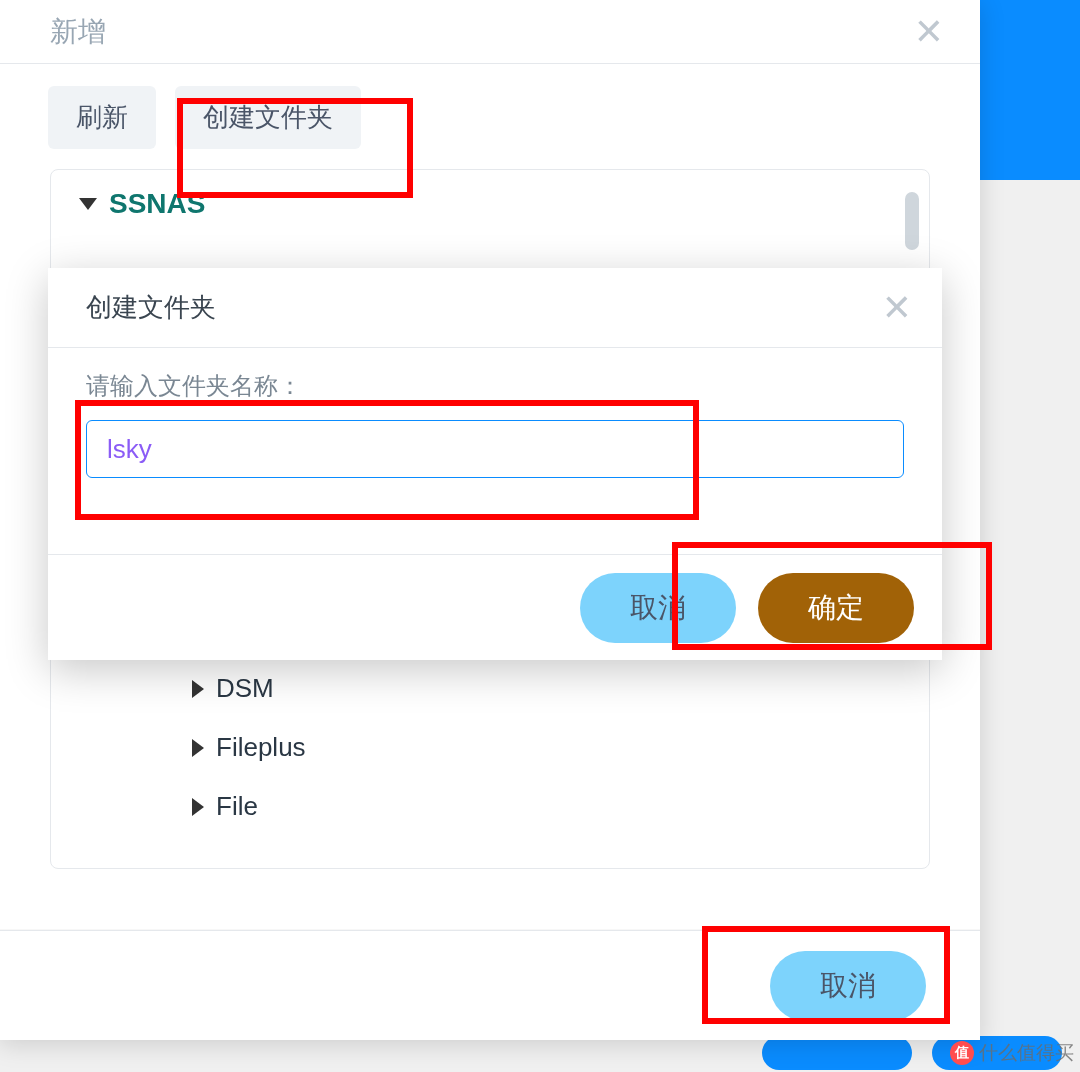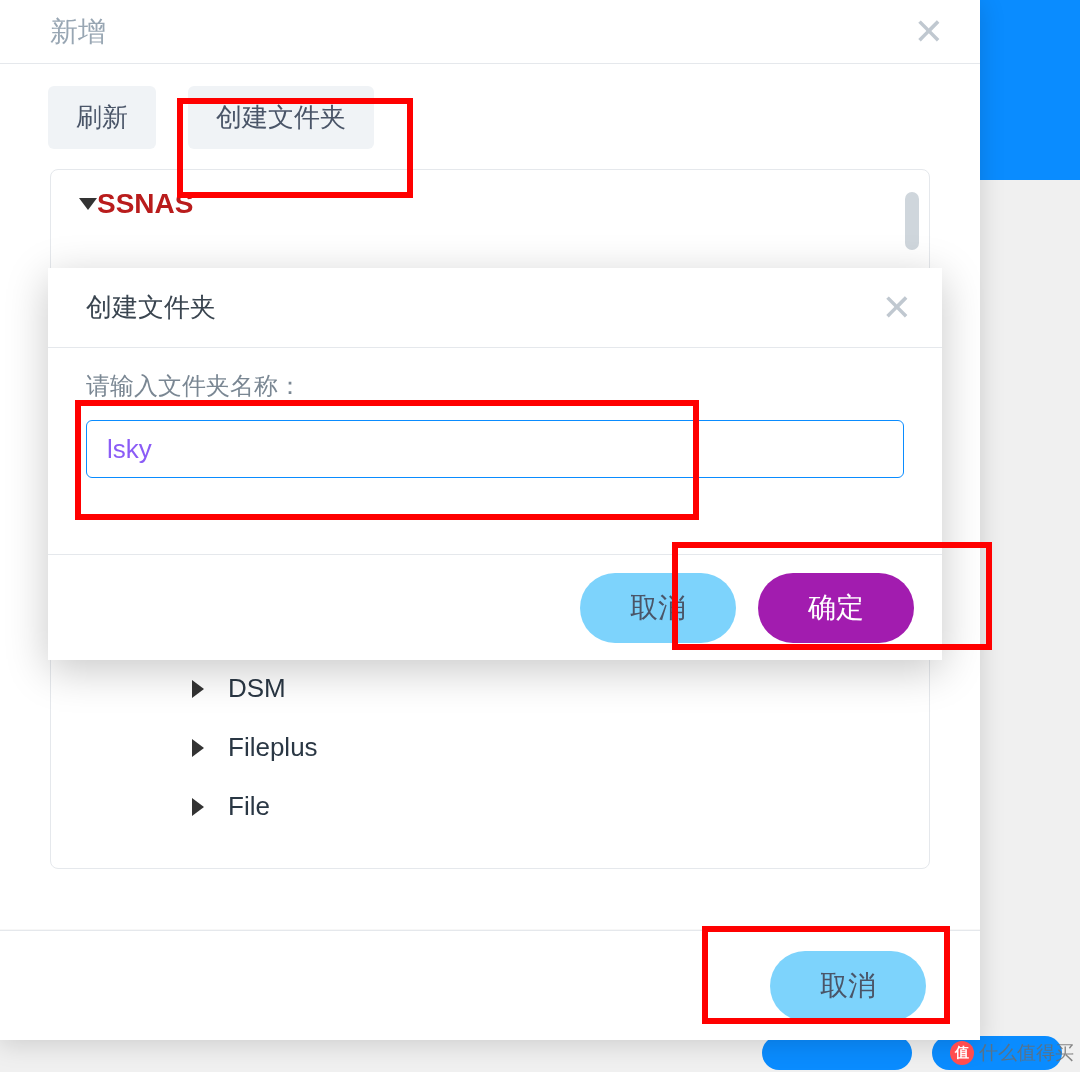--- a/index.html
+++ b/index.html
@@ -47,21 +47,21 @@
     .close-x {
       font-size: 36px;
       color: #c0c8d0;
       cursor: pointer;
       font-weight: 300;
     }
     .toolbar {
       padding: 22px 48px 8px;
       display: flex;
       align-items: center;
-      gap: 32px;
+      gap: 19px;
       position: relative;
     }
     .toolbar-btn {
       background: #f0f3f6;
       border: none;
       padding: 14px 28px;
       font-size: 26px;
       color: #4a5568;
       border-radius: 6px;
       cursor: pointer;
@@ -85,23 +85,24 @@
       height: 700px;
       position: relative;
       overflow: hidden;
     }
     .tree-inner {
       padding: 18px 28px;
     }
     .tree-root {
       display: flex;
       align-items: center;
+      gap: 12px;
       font-size: 28px;
       font-weight: bold;
-      color: #b91c1c;
+      color: #0f766e;
       cursor: pointer;
     }
     .caret-down {
       display: inline-block;
       width: 0; height: 0;
       border-left: 9px solid transparent;
       border-right: 9px solid transparent;
       border-top: 12px solid #333;
     }
     .scroll-thumb {
@@ -116,21 +117,21 @@
     .tree-items {
       position: absolute;
       top: 430px;
       left: 75px;
       right: 40px;
       padding-left: 66px;
     }
     .tree-item {
       display: flex;
       align-items: center;
-      gap: 24px;
+      gap: 12px;
       font-size: 26px;
       color: #2a3744;
       padding: 14px 0;
       cursor: pointer;
     }
     .caret-right {
       display: inline-block;
       width: 0; height: 0;
       border-top: 9px solid transparent;
       border-bottom: 9px solid transparent;
@@ -155,21 +156,21 @@
       border-radius: 40px;
       font-size: 28px;
       padding: 16px 50px;
       cursor: pointer;
     }
     .btn-cancel {
       background: #7dd3fc;
       color: #4a5568;
     }
     .btn-primary {
-      background: #a21caf;
+      background: #a16207;
       color: #fff;
     }
     .hl-select {
       top: 926px;
       left: 702px;
       width: 248px;
       height: 98px;
     }
     .inner-dialog {
       position: absolute;

